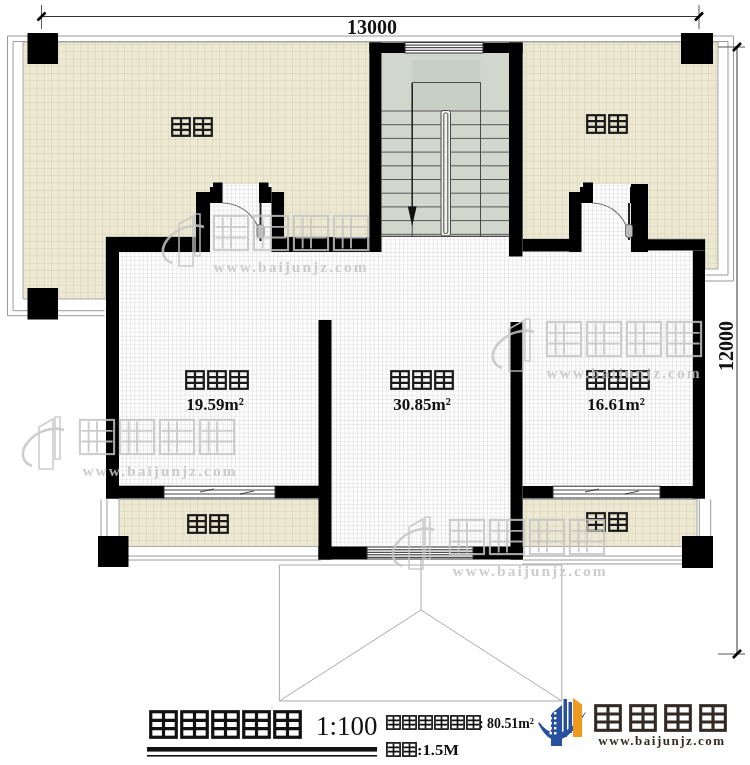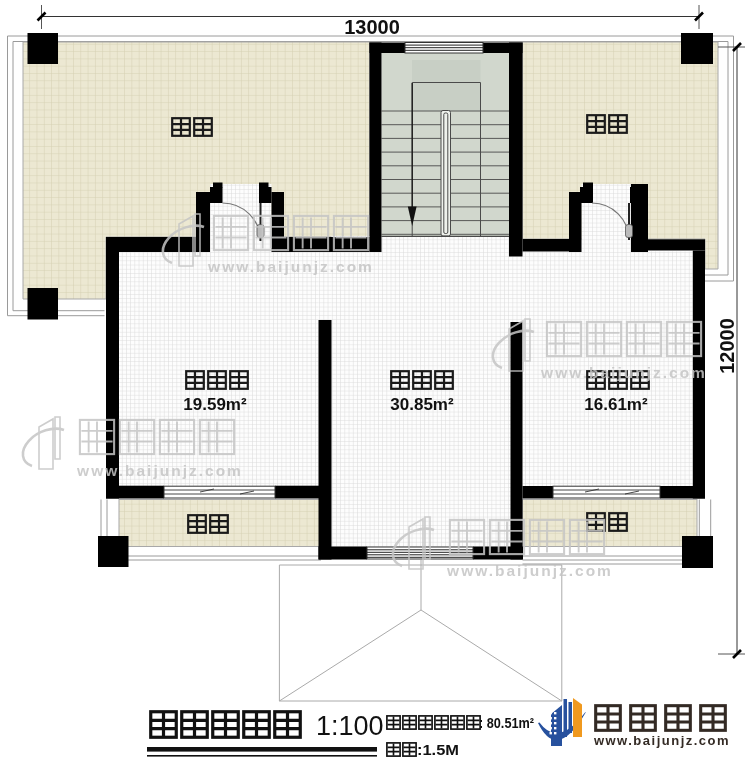--- a/index.html
+++ b/index.html
@@ -1,17 +1,17 @@
 <!DOCTYPE html>
 <html><head>
 <meta charset="utf-8">
 <style>
 html,body{margin:0;padding:0;background:#fff;}
 #page{position:relative;width:750px;height:765px;background:#fff;overflow:hidden;
- font-family:Liberation Sans, sans-serif;}
+ font-family:Liberation Serif, serif;}
 </style>
 </head>
 <body>
 <div id="page">
 <svg width="750" height="765" viewBox="0 0 750 765" xmlns="http://www.w3.org/2000/svg">
 <defs>
 
 <pattern id="tgrid" width="7.3" height="7.3" patternUnits="userSpaceOnUse">
   <rect width="7.3" height="7.3" fill="#ece8d2"></rect>
   <path d="M0 0H7.3M0 0V7.3" stroke="#d5d0b2" stroke-width="1" fill="none"></path>

